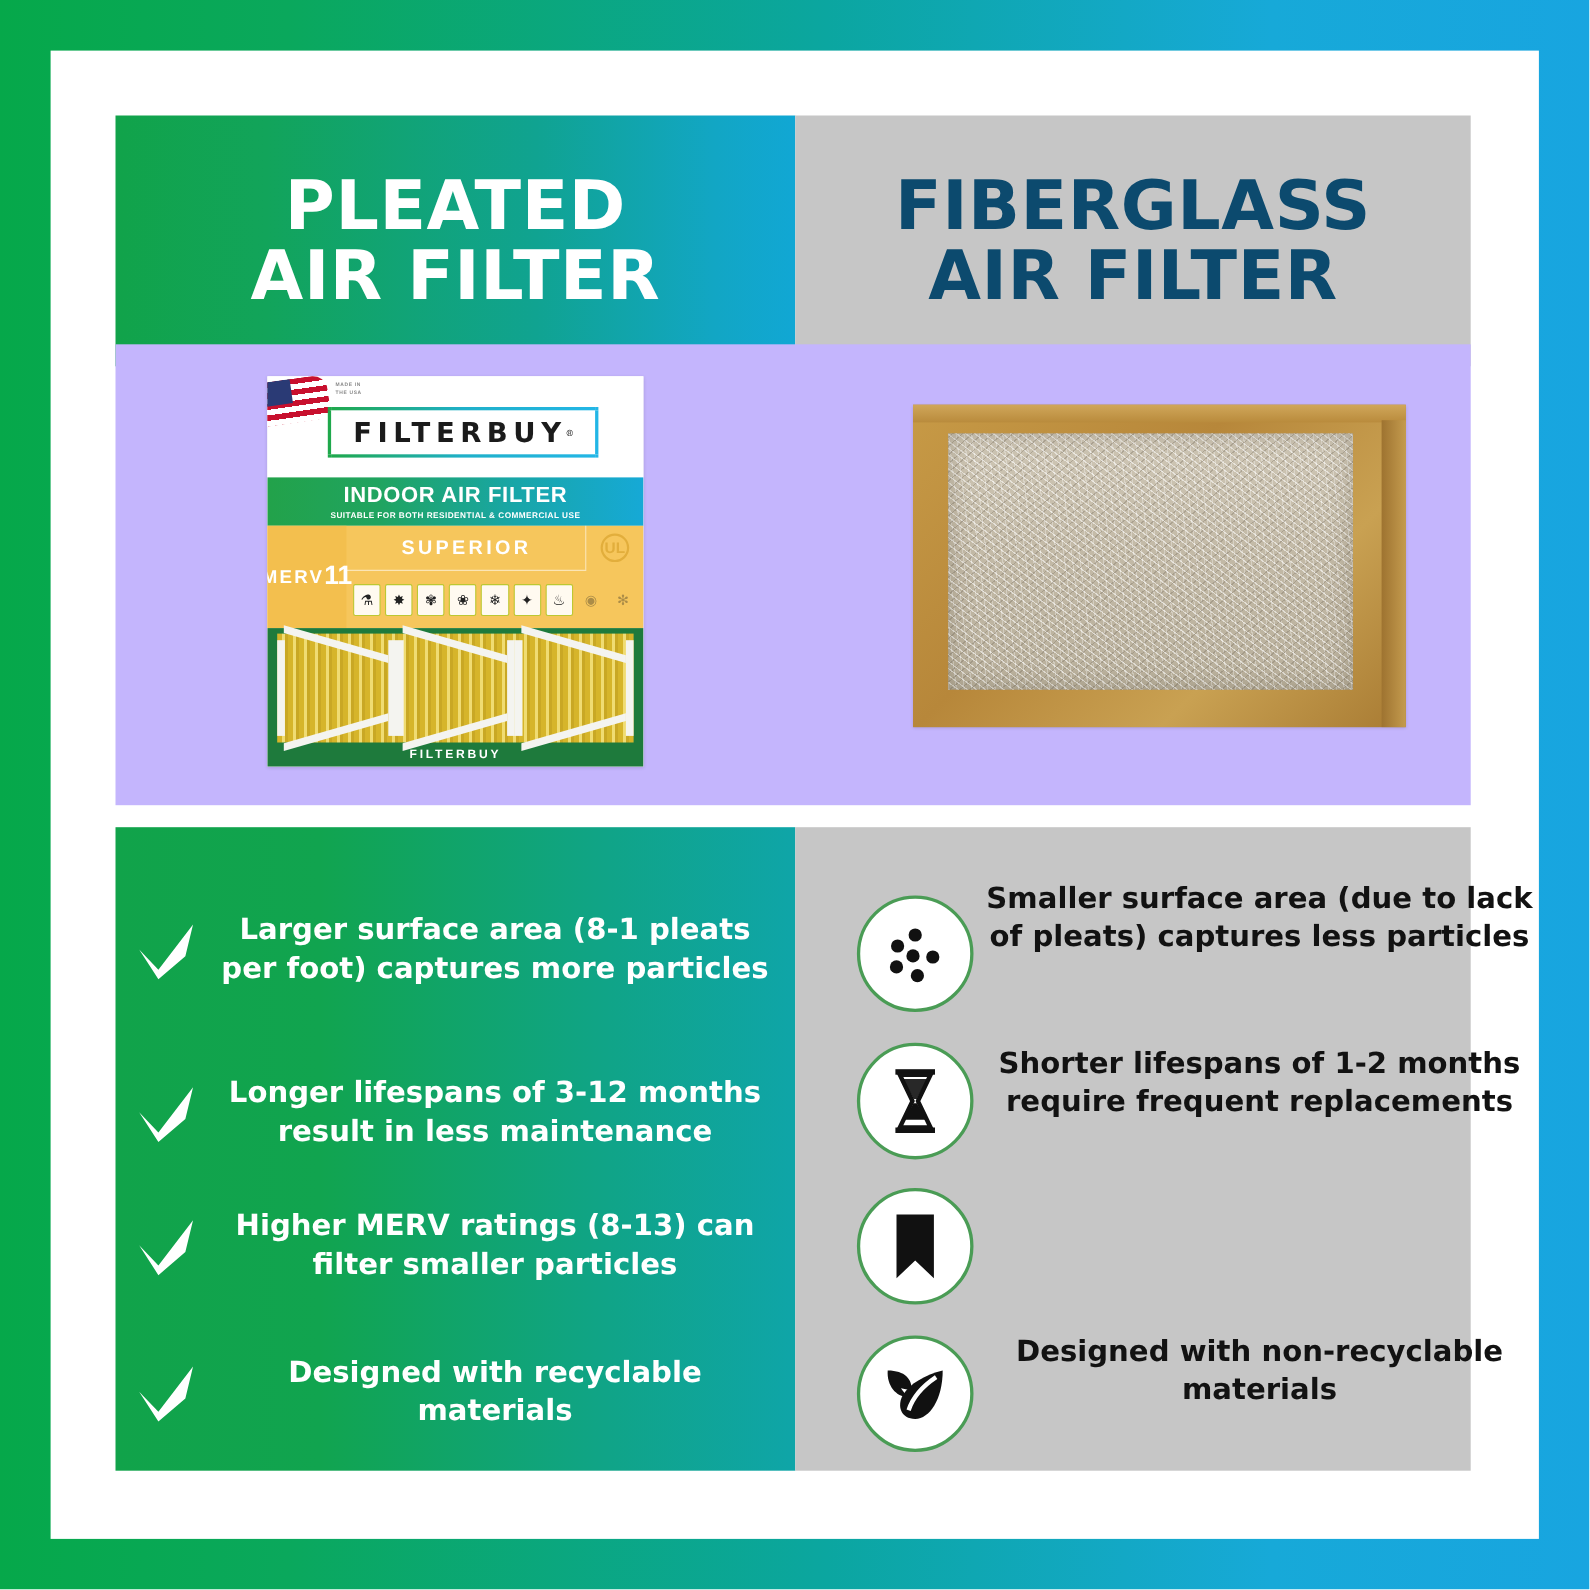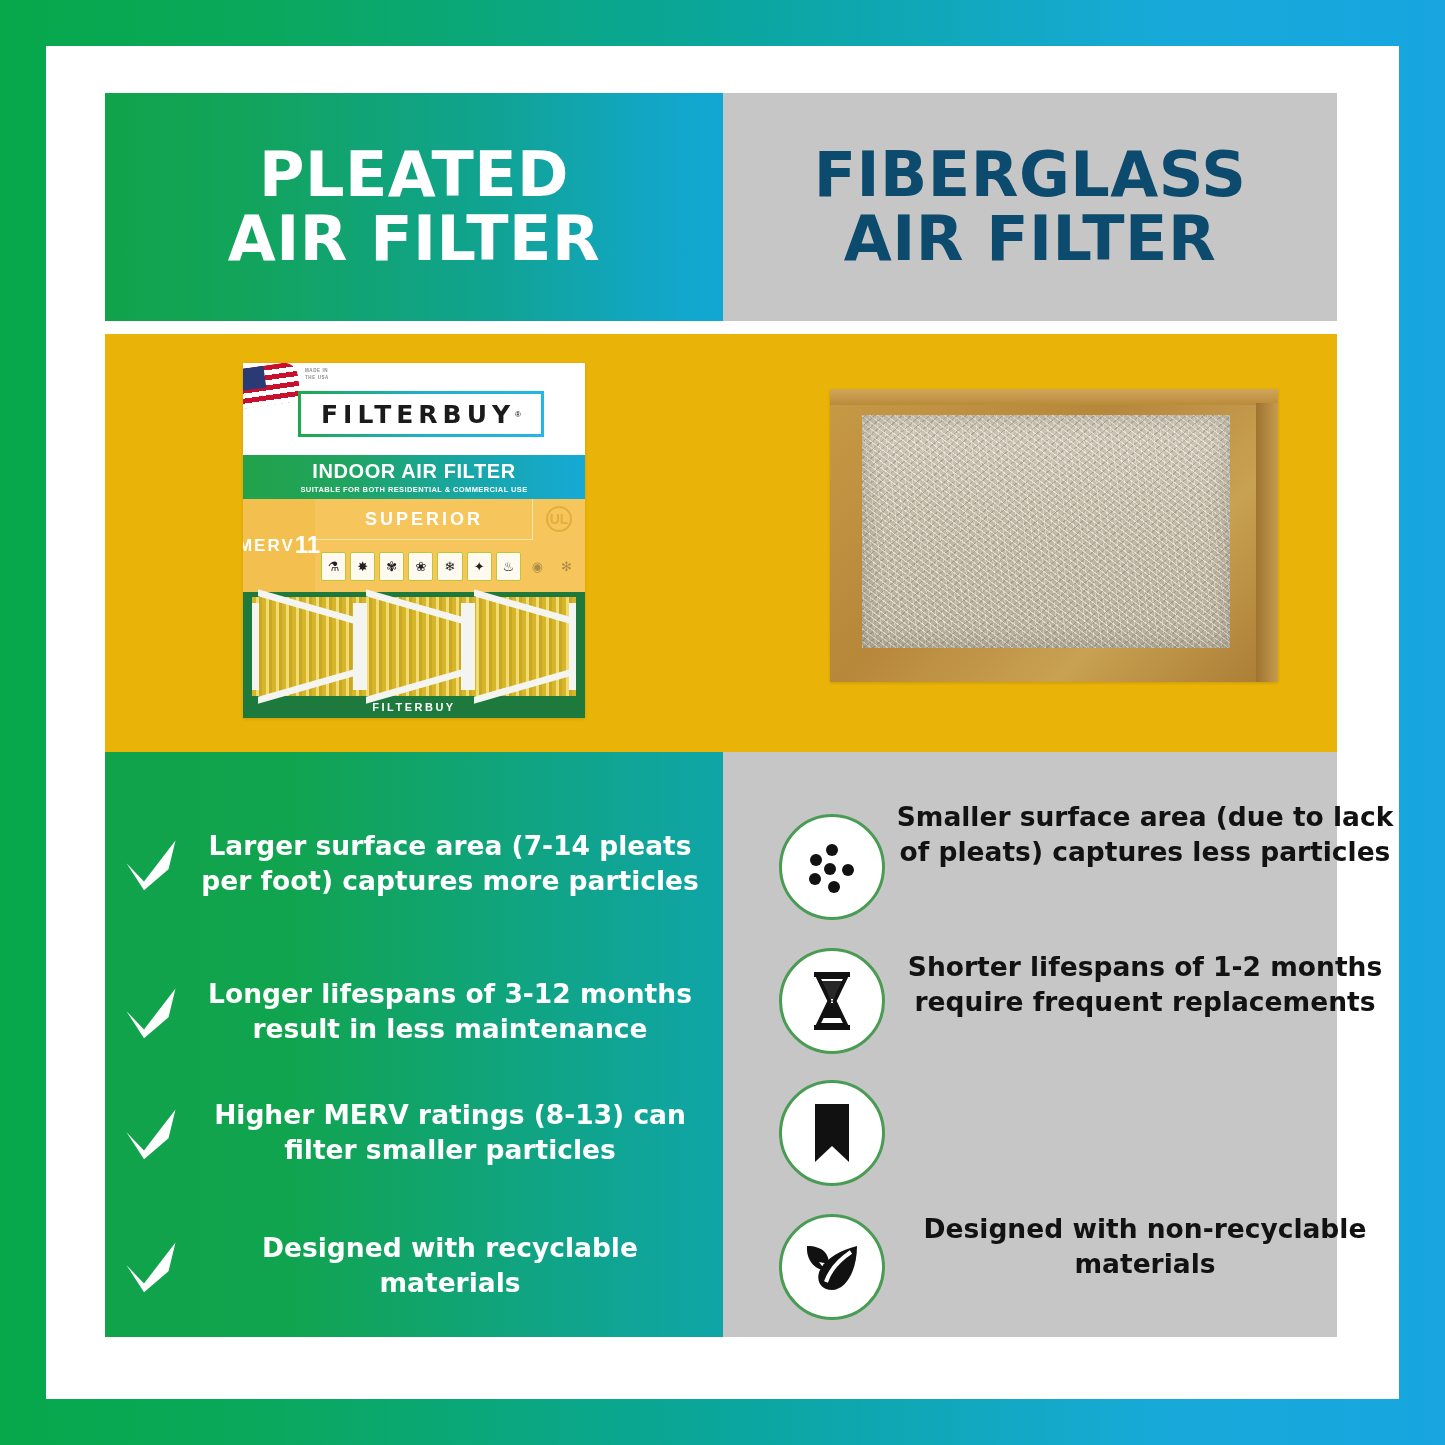--- a/index.html
+++ b/index.html
@@ -14,38 +14,38 @@
   
   .frame{
     position:absolute;left:0;top:0;width:1445px;height:1445px;
     background:linear-gradient(90deg,#06a84a 0%,#0aa85c 18%,#0ba6a0 52%,#17a9d8 80%,#18a5e0 100%);
   }
   .frame-inner{
     position:absolute;left:46px;top:46px;width:1353px;height:1353px;background:#ffffff;
   }
 
   
-  .hdr{position:absolute;top:93px;height:228px;display:flex;align-items:center;justify-content:center;}
+  .hdr{position:absolute;top:105px;height:228px;display:flex;align-items:center;justify-content:center;}
   .hdr-left{
     left:105px;width:618px;
     background:linear-gradient(90deg,#11a34a 0%,#12a45a 22%,#10a391 62%,#12a6c4 88%,#11a7d4 100%);
   }
   .hdr-right{left:723px;width:614px;background:#c6c6c6;}
   .hdr-title{
     text-align:center;line-height:1.03;
     font-weight:900;letter-spacing:.5px;
     font-size:62px;
     font-family:"DejaVu Sans","Liberation Sans",sans-serif;
   }
   .hdr-left .hdr-title{color:#ffffff;}
   .hdr-right .hdr-title{color:#0c4a6e;}
   .hdr-title .l2{display:block;}
 
   
-  .pzone{position:absolute;left:105px;top:334px;width:1232px;height:419px;background:#eab308;}
+  .pzone{position:absolute;left:105px;top:313px;width:1232px;height:419px;background:#c4b5fd;}
 
   
   .pkg{position:absolute;left:138px;top:29px;width:342px;height:355px;background:#ffffff;
        box-shadow:0 1px 3px rgba(0,0,0,.12);overflow:hidden;}
   .pkg-top{position:absolute;left:0;top:0;width:100%;height:92px;background:#ffffff;}
   .flag{position:absolute;left:-4px;top:2px;width:60px;height:40px;overflow:hidden;
         transform:rotate(-8deg);}
   .flag .stripes{position:absolute;inset:0;
      background:repeating-linear-gradient(180deg,#c8102e 0 5px,#ffffff 5px 10px);
      border-radius:2px 14px 10px 2px;}
@@ -241,21 +241,21 @@
   <div class="cmp">
     <div class="cmp-left"></div>
     <div class="cmp-right"></div>
 
     <div class="row-l" style="top:42px;height:140px;">
       <div class="check">
         <svg viewBox="0 0 64 64">
             <path d="M4 31 L24 52 L60 5 L52 38 L24 62 Z" fill="#ffffff"></path>
           </svg>
       </div>
-      <div class="txt-l">Larger surface area (7-14 pleats per foot) captures more particles</div>
+      <div class="txt-l">Larger surface area (8-1 pleats per foot) captures more particles</div>
     </div>
     <div class="badge" style="top:62px;">
       <svg class="dots" width="60" height="60" viewBox="0 0 60 60">
         <circle cx="30" cy="13" r="6"></circle>
           <circle cx="14" cy="23" r="6"></circle>
           <circle cx="46" cy="33" r="6"></circle>
         <circle cx="28" cy="32" r="6"></circle>
           <circle cx="13" cy="42" r="6"></circle>
           <circle cx="32" cy="50" r="6"></circle>
       </svg>

